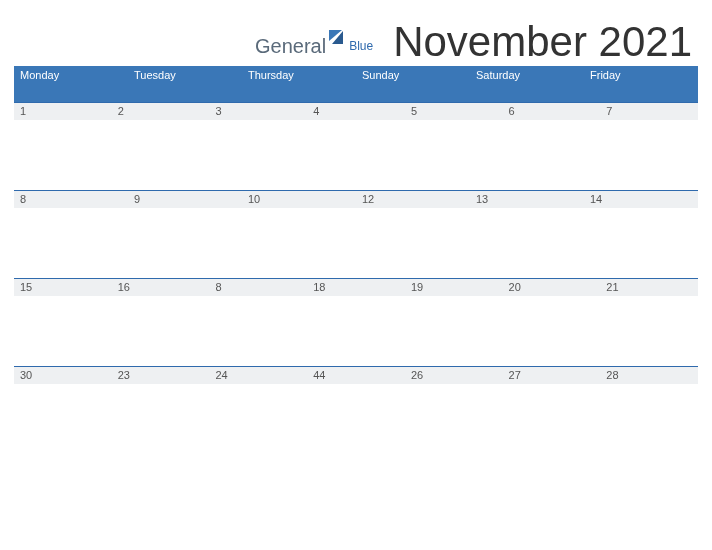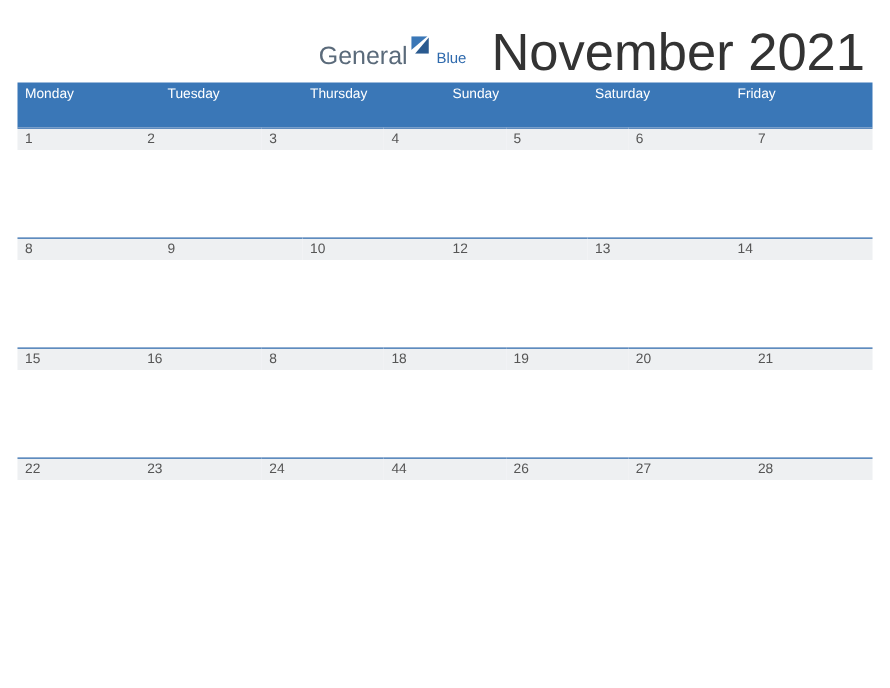--- a/index.html
+++ b/index.html
@@ -171,21 +171,21 @@
     <div class="day-cell">
         <div class="day-band">20</div>
       </div>
     <div class="day-cell">
         <div class="day-band">21</div>
       </div>
   </div>
 
   <div class="week-row">
     <div class="day-cell">
-        <div class="day-band">22</div>
+        <div class="day-band">30</div>
       </div>
     <div class="day-cell">
         <div class="day-band">23</div>
       </div>
     <div class="day-cell">
         <div class="day-band">24</div>
       </div>
     <div class="day-cell">
         <div class="day-band">44</div>
       </div>

